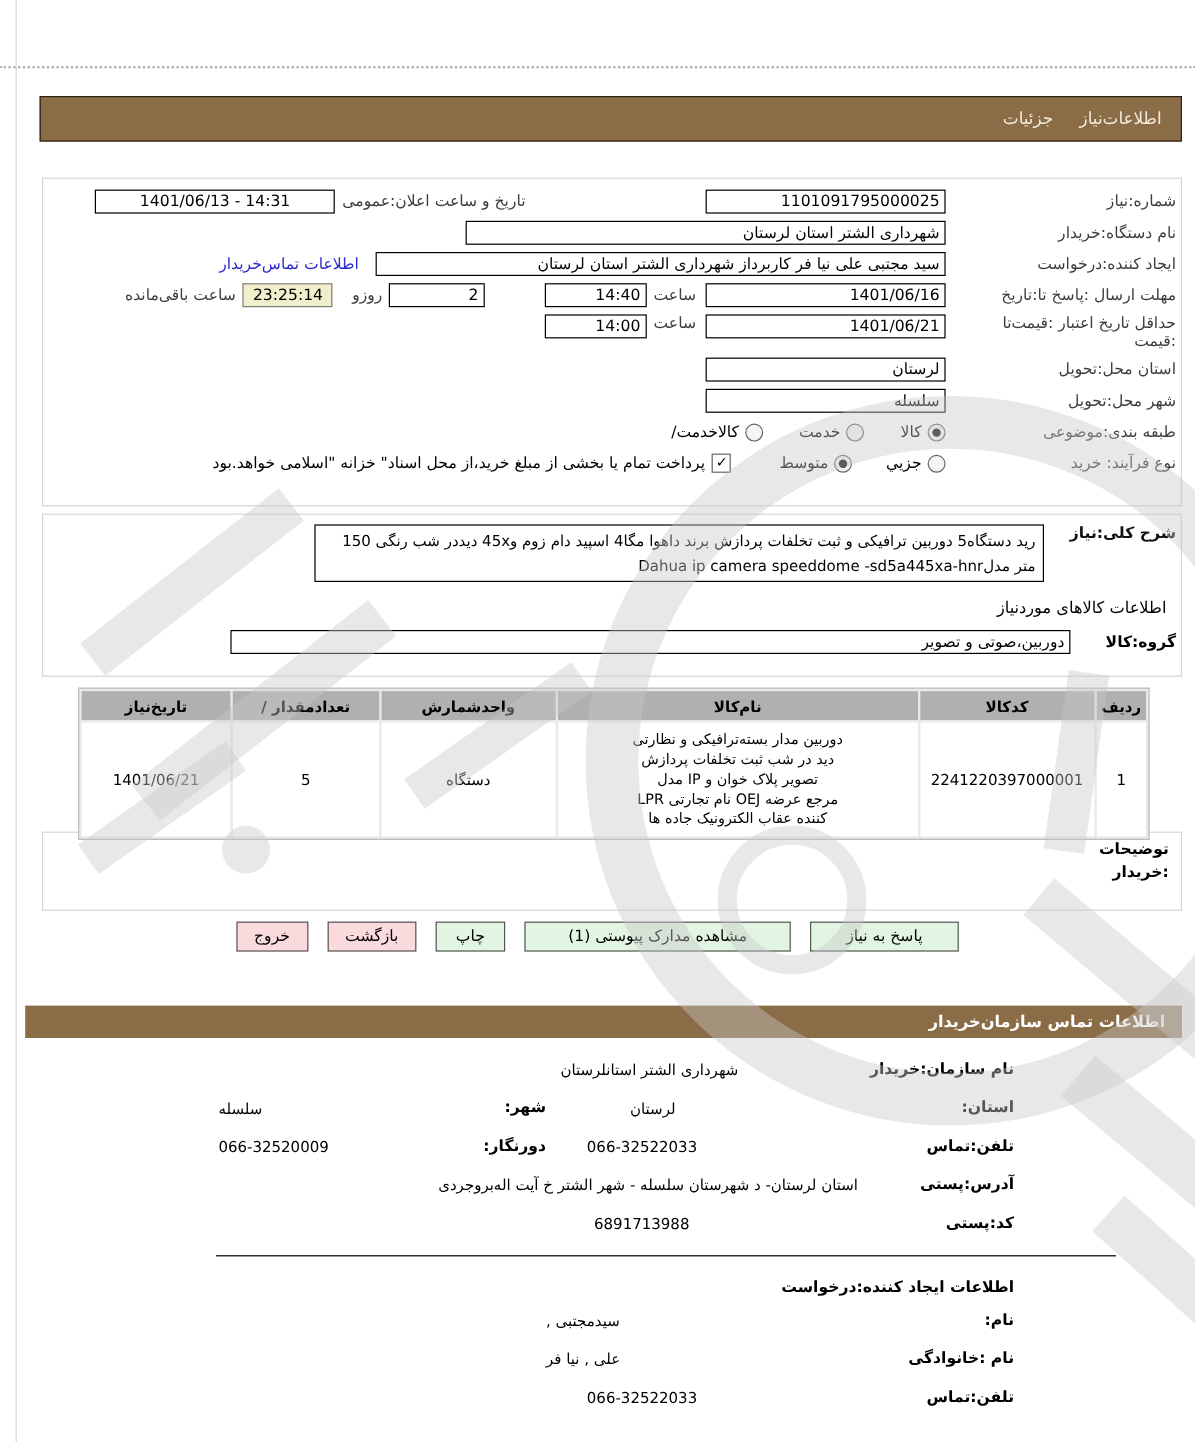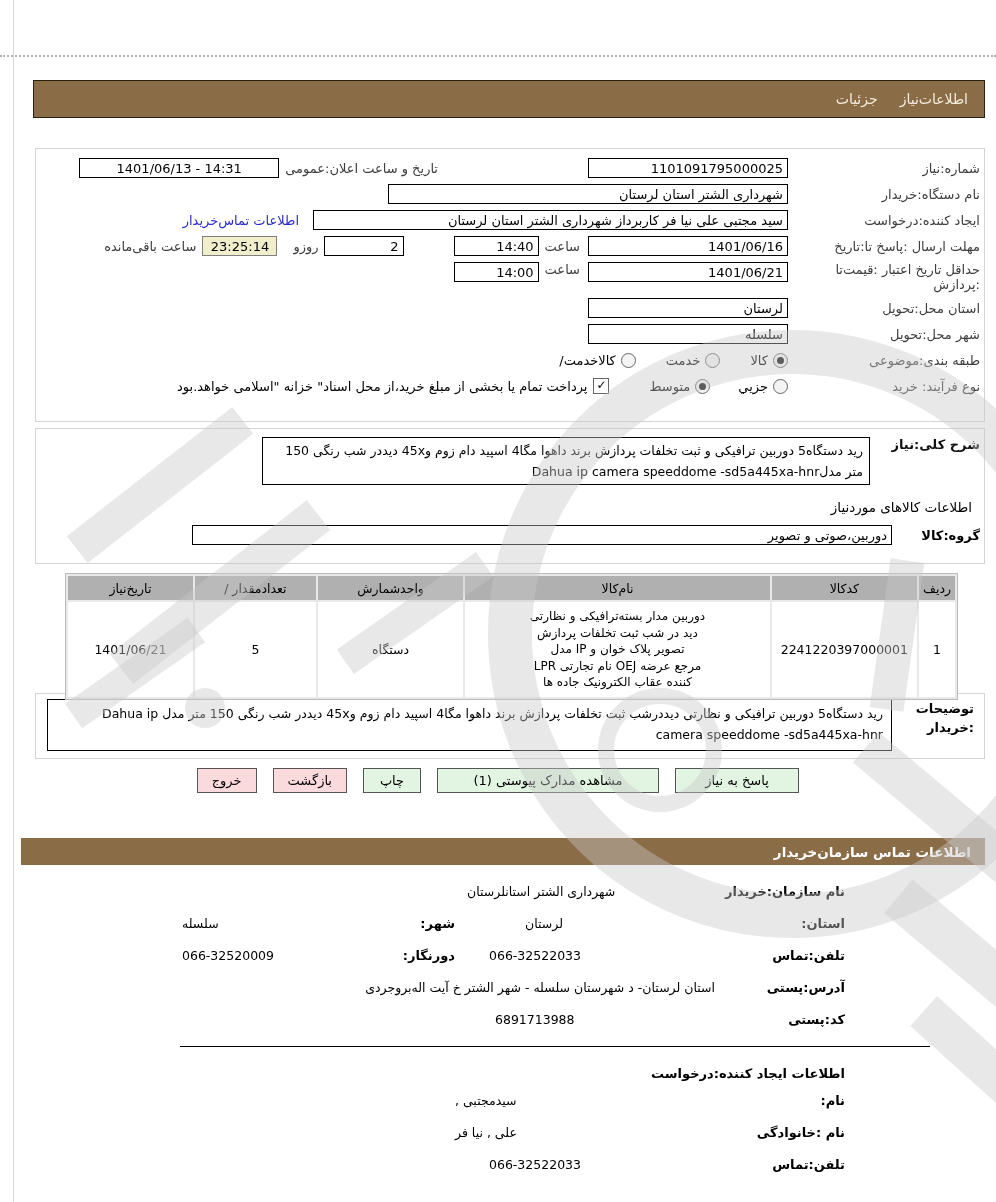--- a/index.html
+++ b/index.html
@@ -48,21 +48,21 @@
             text-align:center;line-height:13px;font-size:12px;flex:0 0 14px}
   .checkbox.checked::after{content:"✓";font-weight:bold}
   .needbox{border:1px solid #000;width:608px;height:48px;padding:2px 6px;box-sizing:border-box;
            font-size:12.5px;line-height:21px;text-align:right}
   .sechead{font-weight:normal;margin:14px 8px 10px 0;font-size:13.5px}
   .grouprow{display:flex;align-items:center}
   .grouprow .glabel{width:88px;flex:0 0 88px;font-weight:bold;padding-left:4px;box-sizing:border-box}
 
   .tblwrap{position:absolute;top:573px;right:38px;width:893px;z-index:1}
   table{border-collapse:separate;border-spacing:2px;width:100%;background:#e9e9e9;border:1px solid #bbb}
-  th{background:#b0b0b0;font-size:12.5px;font-weight:normal;height:24px;padding:0 4px}
+  th{background:#b0b0b0;font-size:12.5px;font-weight:bold;height:24px;padding:0 4px}
   td{background:#fff;text-align:center;font-size:12.5px;padding:6px 9px;vertical-align:middle}
   td .nline{line-height:16.5px;font-size:12px}
   .c-row{width:28px}.c-code{width:128px}.c-name{width:330px}.c-unit{width:148px}.c-qty{width:122px}.c-date{width:122px}
 
   .notebox{border:1px solid #000;width:845px;height:52px;box-sizing:border-box;
            padding:3px 8px;font-size:12.5px;line-height:21px;text-align:right;margin-right:4px}
   .notelabel{font-weight:bold;line-height:19px;padding-right:6px;flex:0 0 78px}
 
   .actions{position:absolute;top:768px;right:11px;width:952px;display:flex;gap:16px;
            padding-right:186px;box-sizing:border-box;z-index:1}
@@ -119,21 +119,21 @@
     <div style="width:50px"></div>
     <div class="ibox w80"><span class="num">2</span></div>
     <div class="lbl" style="margin-right:5px">روزو</div>
     <div style="width:16px"></div>
     <div class="ibox beige"><span class="num">23:25:14</span></div>
     <div class="lbl" style="margin-right:6px">ساعت باقی‌مانده</div>
   </div>
   <div class="frow" style="align-items:flex-start">
     <div class="flabel flabel2">
       <div>حداقل تاریخ اعتبار :قیمت‌تا</div>
-      <div>:پردازش</div>
+      <div>:قیمت</div>
     </div>
     <div class="ibox w180"><span class="num">1401/06/21</span></div>
     <div class="lbl" style="margin-right:8px;margin-left:6px">ساعت</div>
     <div class="ibox w85"><span class="num">14:00</span></div>
   </div>
   <div class="frow">
     <div class="flabel">استان محل:تحویل</div>
     <div class="ibox w180">لرستان</div>
   </div>
   <div class="frow">
@@ -211,21 +211,20 @@
       </tr>
     </tbody>
   </table>
 </div>
 
 <div class="panel panelC">
   <div class="notelabel">
     <div>توضیحات</div>
     <div>:خریدار</div>
   </div>
-  <div class="notebox">رید دستگاه5  دوربین ترافیکی و نظارتی دیددرشب ثبت تخلفات پردازش برند داهوا مگا4 اسپید دام زوم و45x دیددر شب رنگی 150 متر مدل Dahua ip camera speeddome -sd5a445xa-hnr</div>
 </div>
 
 <div class="actions">
   <div class="btn green" style="min-width:124px">پاسخ به نیاز</div>
   <div class="btn green" style="min-width:222px">مشاهده مدارک پیوستی (1)</div>
   <div class="btn green" style="min-width:58px">چاپ</div>
   <div class="btn pink" style="min-width:58px">بازگشت</div>
   <div class="btn pink" style="min-width:52px">خروج</div>
 </div>
 

